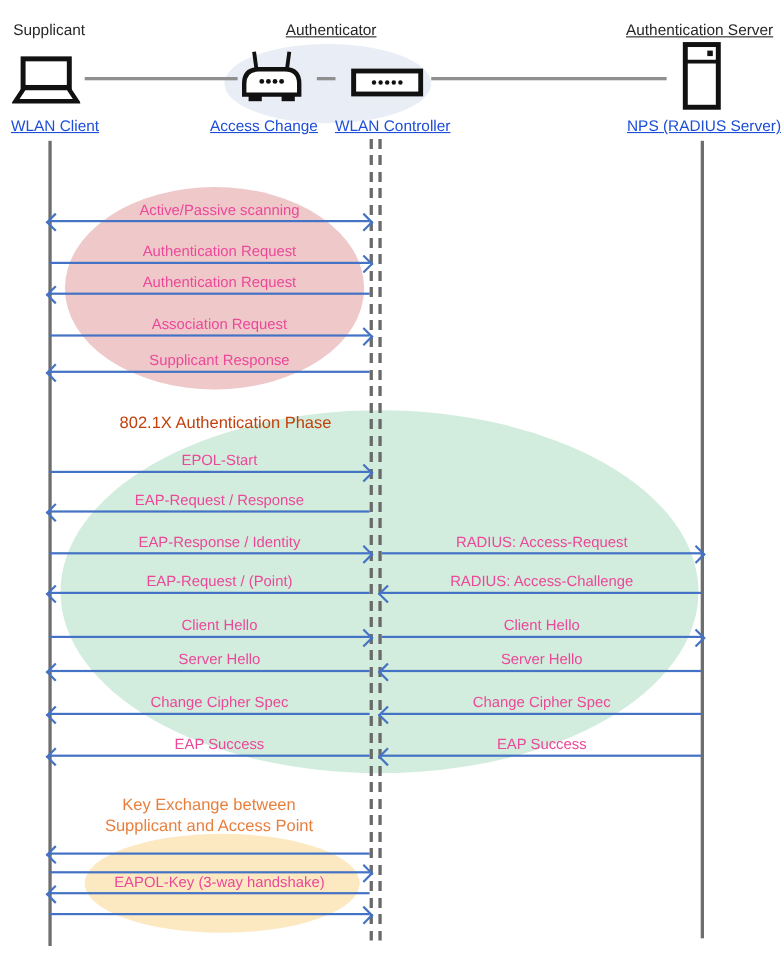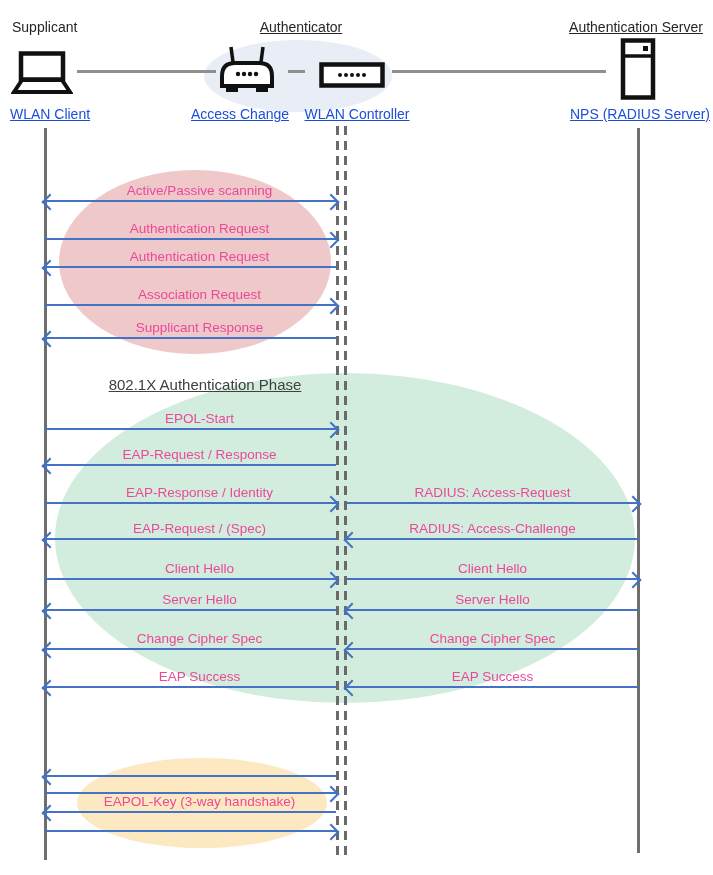--- a/index.html
+++ b/index.html
@@ -23,21 +23,21 @@
   
   .icon{position:absolute;}
   
   .lifeline{position:absolute;width:3px;background:#6E6E6E;}
   .lifeline.dashed{
     background:repeating-linear-gradient(to bottom,#6A6A6A 0 9px,transparent 9px 15px);
   }
   
   .phase-title{position:absolute;transform:translateX(-50%);font-size:15px;white-space:nowrap;text-align:center;line-height:19px;}
   .pt1{color:#C00000;}
-  .pt2{color:#404040;text-decoration:underline;}
+  .pt2{color:#c2410c;}
   .pt3{color:#E87F3D;}
   
   .msg{position:absolute;left:45px;width:291px;height:0;}
   .msg.rlane{left:347px;width:291px;}
   .msg .line{position:absolute;left:0;right:0;top:0;height:0;border-top:2px solid #4472C4;}
   .msg .line.head-r::after{
     content:"";position:absolute;right:-1px;top:-6px;width:10px;height:10px;
     border-top:2.5px solid #4472C4;border-right:2.5px solid #4472C4;transform:rotate(45deg);
   }
   .msg .line.head-l::before{
@@ -104,20 +104,24 @@
   <div class="dev" style="left:240px">Access Change</div>
   <div class="dev" style="left:357px">WLAN Controller</div>
   <div class="dev" style="left:640px">NPS (RADIUS Server)</div>
 
   <div class="lifeline" style="left:44px;top:128px;height:732px"></div>
   <div class="lifeline dashed" style="left:336px;top:126px;height:729px"></div>
   <div class="lifeline dashed" style="left:344px;top:126px;height:729px"></div>
   <div class="lifeline" style="left:637px;top:128px;height:725px"></div>
 
   <div class="phase-title pt2" style="left:205px;top:375px">802.1X Authentication Phase</div>
+  <div class="phase-title pt3" style="left:190px;top:722px">
+    <span>Key Exchange between</span><br>
+    <span>Supplicant and Access Point</span>
+  </div>
 
   <div class="msg llane" style="top:200px">
     <span class="msg-label">Active/Passive scanning</span>
     <div class="line head-l head-r"></div>
   </div>
   <div class="msg llane" style="top:238px">
     <span class="msg-label">Authentication Request</span>
     <div class="line head-r"></div>
   </div>
   <div class="msg llane" style="top:266px">
@@ -138,21 +142,21 @@
   </div>
   <div class="msg llane" style="top:464px">
     <span class="msg-label">EAP-Request / Response</span>
     <div class="line head-l"></div>
   </div>
   <div class="msg llane" style="top:502px">
     <span class="msg-label">EAP-Response / Identity</span>
     <div class="line head-r"></div>
   </div>
   <div class="msg llane" style="top:538px">
-    <span class="msg-label">EAP-Request / (Spec)</span>
+    <span class="msg-label">EAP-Request / (Point)</span>
     <div class="line head-l"></div>
   </div>
   <div class="msg llane" style="top:578px">
     <span class="msg-label">Client Hello</span>
     <div class="line head-r"></div>
   </div>
   <div class="msg llane" style="top:609px">
     <span class="msg-label">Server Hello</span>
     <div class="line head-l"></div>
   </div>

